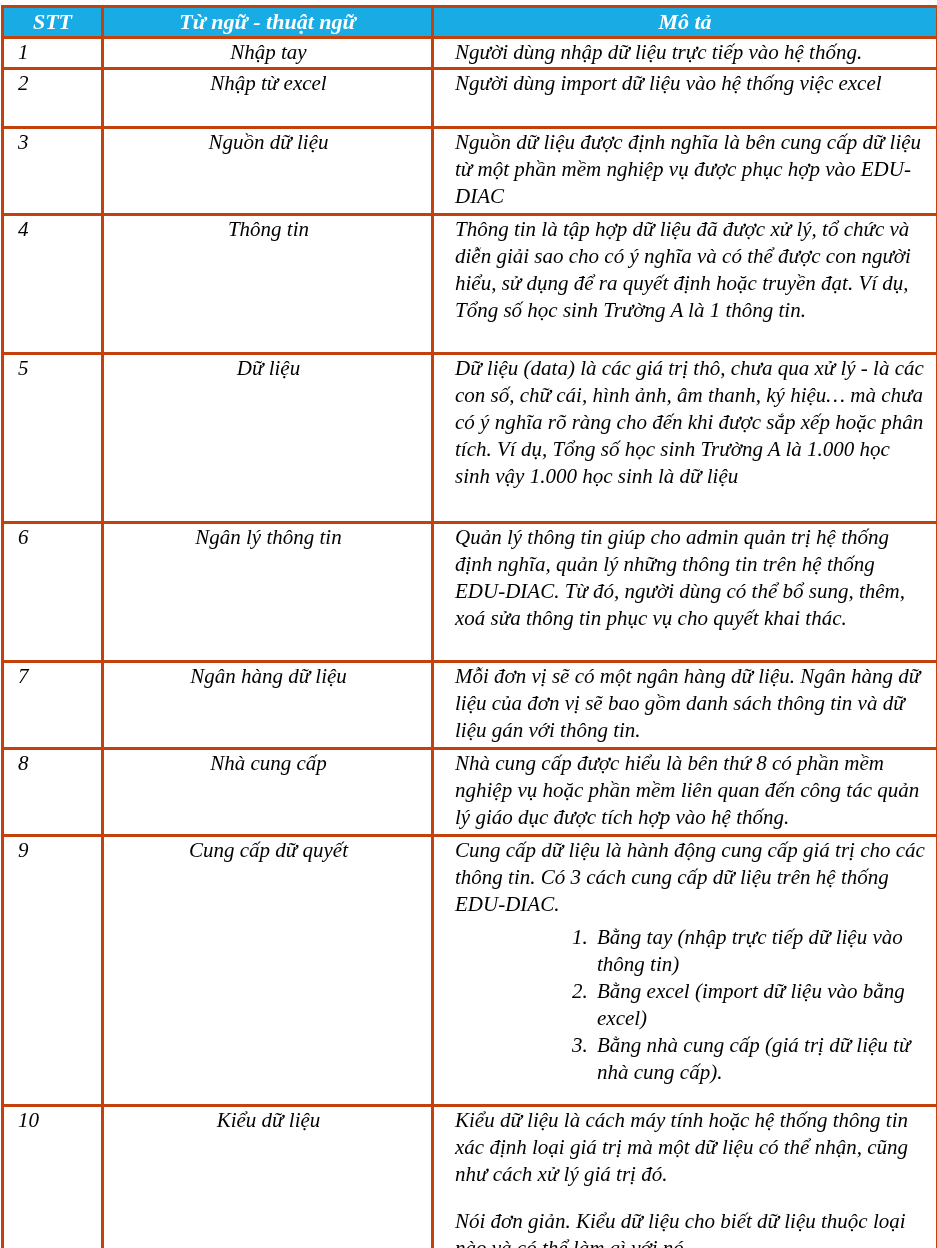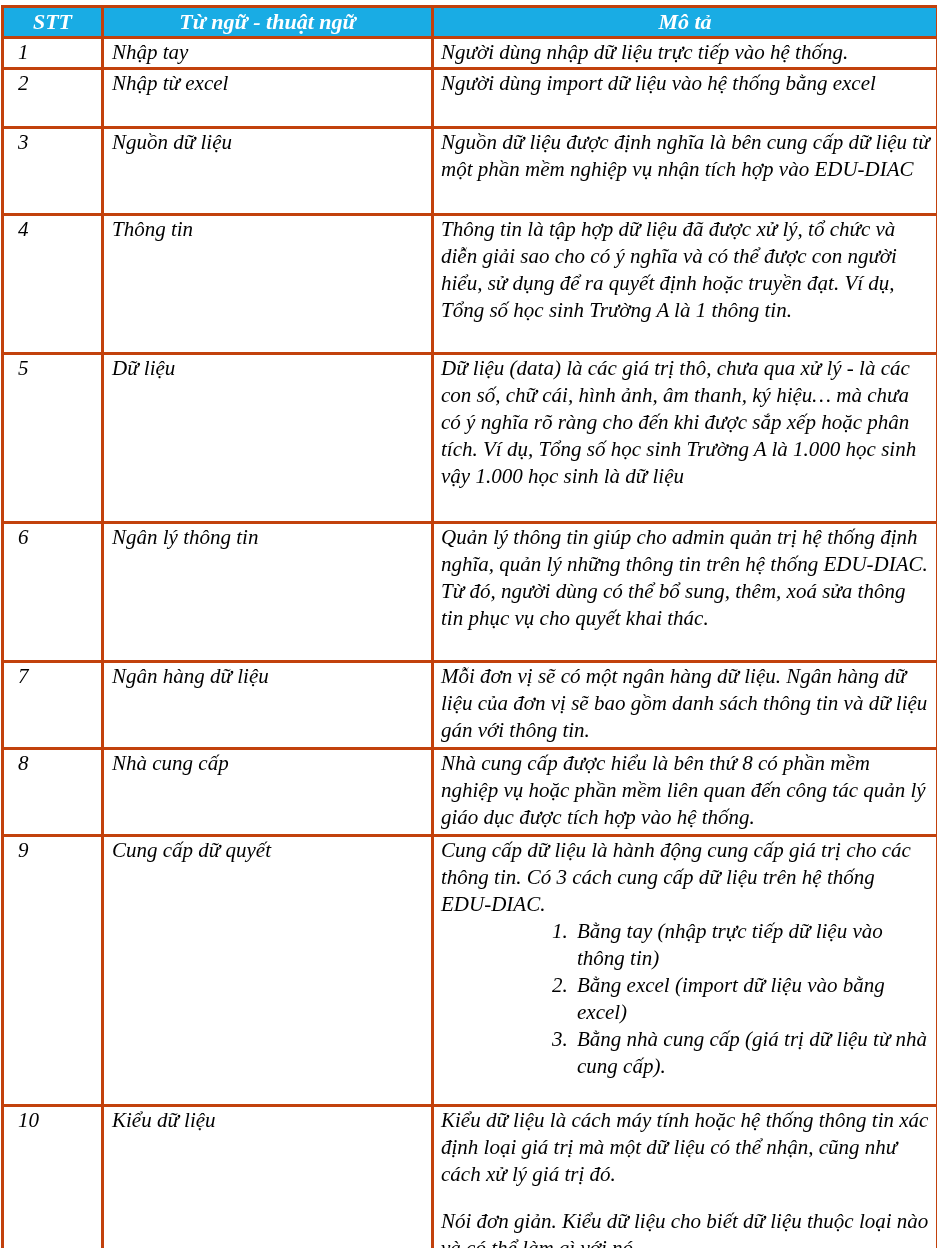--- a/index.html
+++ b/index.html
@@ -22,25 +22,25 @@
     padding:0 6px 1px 8px;
     word-wrap:break-word;
     font-style:italic;
   }
   th {
     background:var(--hdr-bg, #19ACE4);
     color:#fff; font-weight:bold; text-align:center;
     font-size:22px; line-height:24px; padding:2px 4px;
   }
   td.stt  { padding-left:14px; }
-  td.term { padding-left:8px; }
-  td.desc { padding-left:7px; }
+  td.term { padding-left:8px;text-align:center; }
+  td.desc { padding-left:21px; }
   td p { margin:0; }
   td p + p { margin-top:20px; }
-  td ol { margin:0; padding-left:132px; }
+  td ol { margin:6px; padding-left:132px; }
   td ol li { padding-left:4px; }
 </style>
 </head>
 <body style="--hdr-bg: #19ACE4;">
 
 <div class="doc">
   <table class="terms">
     <colgroup>
       <col class="c-stt">
         <col class="c-term">
@@ -58,28 +58,28 @@
           <td class="stt" style="height: 27px;">1</td>
           <td class="term">Nhập tay</td>
           <td class="desc">
             <p>Người dùng nhập dữ liệu trực tiếp vào hệ thống.</p>
           </td>
         </tr>
         <tr>
           <td class="stt" style="height: 55px;">2</td>
           <td class="term">Nhập từ excel</td>
           <td class="desc">
-            <p>Người dùng import dữ liệu vào hệ thống bằng excel</p>
+            <p>Người dùng import dữ liệu vào hệ thống việc excel</p>
           </td>
         </tr>
         <tr>
           <td class="stt" style="height: 83px;">3</td>
           <td class="term">Nguồn dữ liệu</td>
           <td class="desc">
-            <p>Nguồn dữ liệu được định nghĩa là bên cung cấp dữ liệu từ một phần mềm nghiệp vụ nhận tích hợp vào EDU-DIAC</p>
+            <p>Nguồn dữ liệu được định nghĩa là bên cung cấp dữ liệu từ một phần mềm nghiệp vụ được phục hợp vào EDU-DIAC</p>
           </td>
         </tr>
         <tr>
           <td class="stt" style="height: 135px;">4</td>
           <td class="term">Thông tin</td>
           <td class="desc">
             <p>Thông tin là tập hợp dữ liệu đã được xử lý, tổ chức và diễn giải sao cho có ý nghĩa và có thể được con người hiểu, sử dụng để ra quyết định hoặc truyền đạt. Ví dụ, Tổng số học sinh Trường A là 1 thông tin.</p>
           </td>
         </tr>
         <tr>

